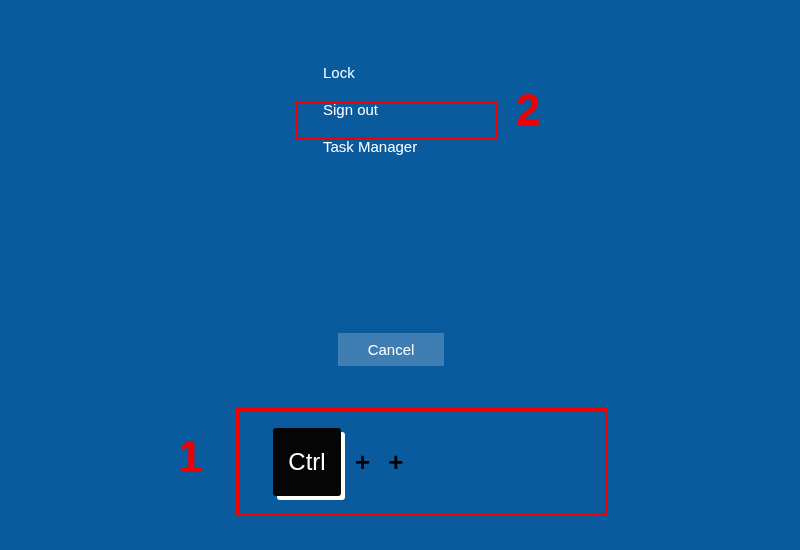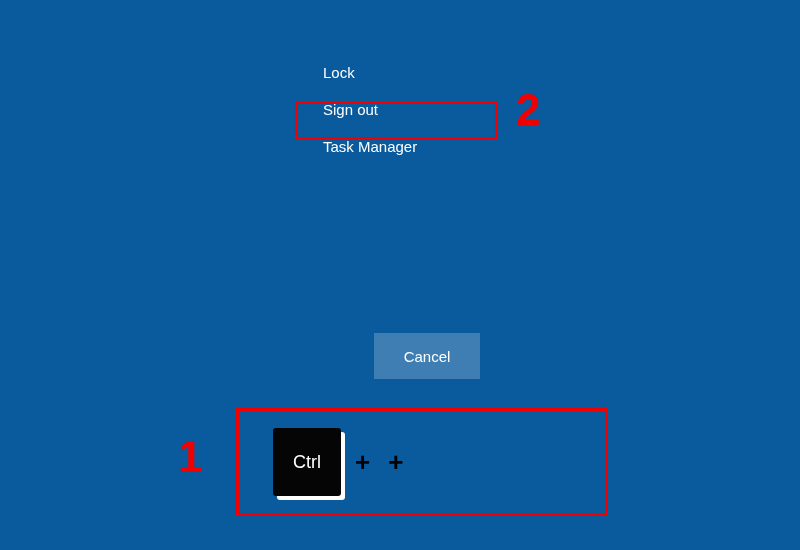--- a/index.html
+++ b/index.html
@@ -21,24 +21,24 @@
     .menu-item {
       color: #ffffff;
       font-size: 15px;
       font-weight: 400;
       padding: 10px 10px;
       cursor: pointer;
       white-space: nowrap;
     }
     .cancel-btn {
       position: absolute;
-      left: 374px;
+      left: 338px;
       top: 333px;
       width: 106px;
-      height: 46px;
+      height: 33px;
       background: rgba(255,255,255,0.22);
       color: #ffffff;
       font-size: 15px;
       border: none;
       cursor: pointer;
       display: flex;
       align-items: center;
       justify-content: center;
     }
     
@@ -86,21 +86,21 @@
       top: 428px;
       display: flex;
       align-items: center;
       gap: 10px;
     }
     .key {
       width: 68px;
       height: 68px;
       background: #050505;
       color: #ffffff;
-      font-size: 18px;
+      font-size: 24px;
       display: flex;
       align-items: center;
       justify-content: center;
       position: relative;
       border-radius: 3px;
       box-shadow: 4px 4px 0 0 #ffffff;
     }
     .plus {
       color: #000000;
       font-size: 26px;

